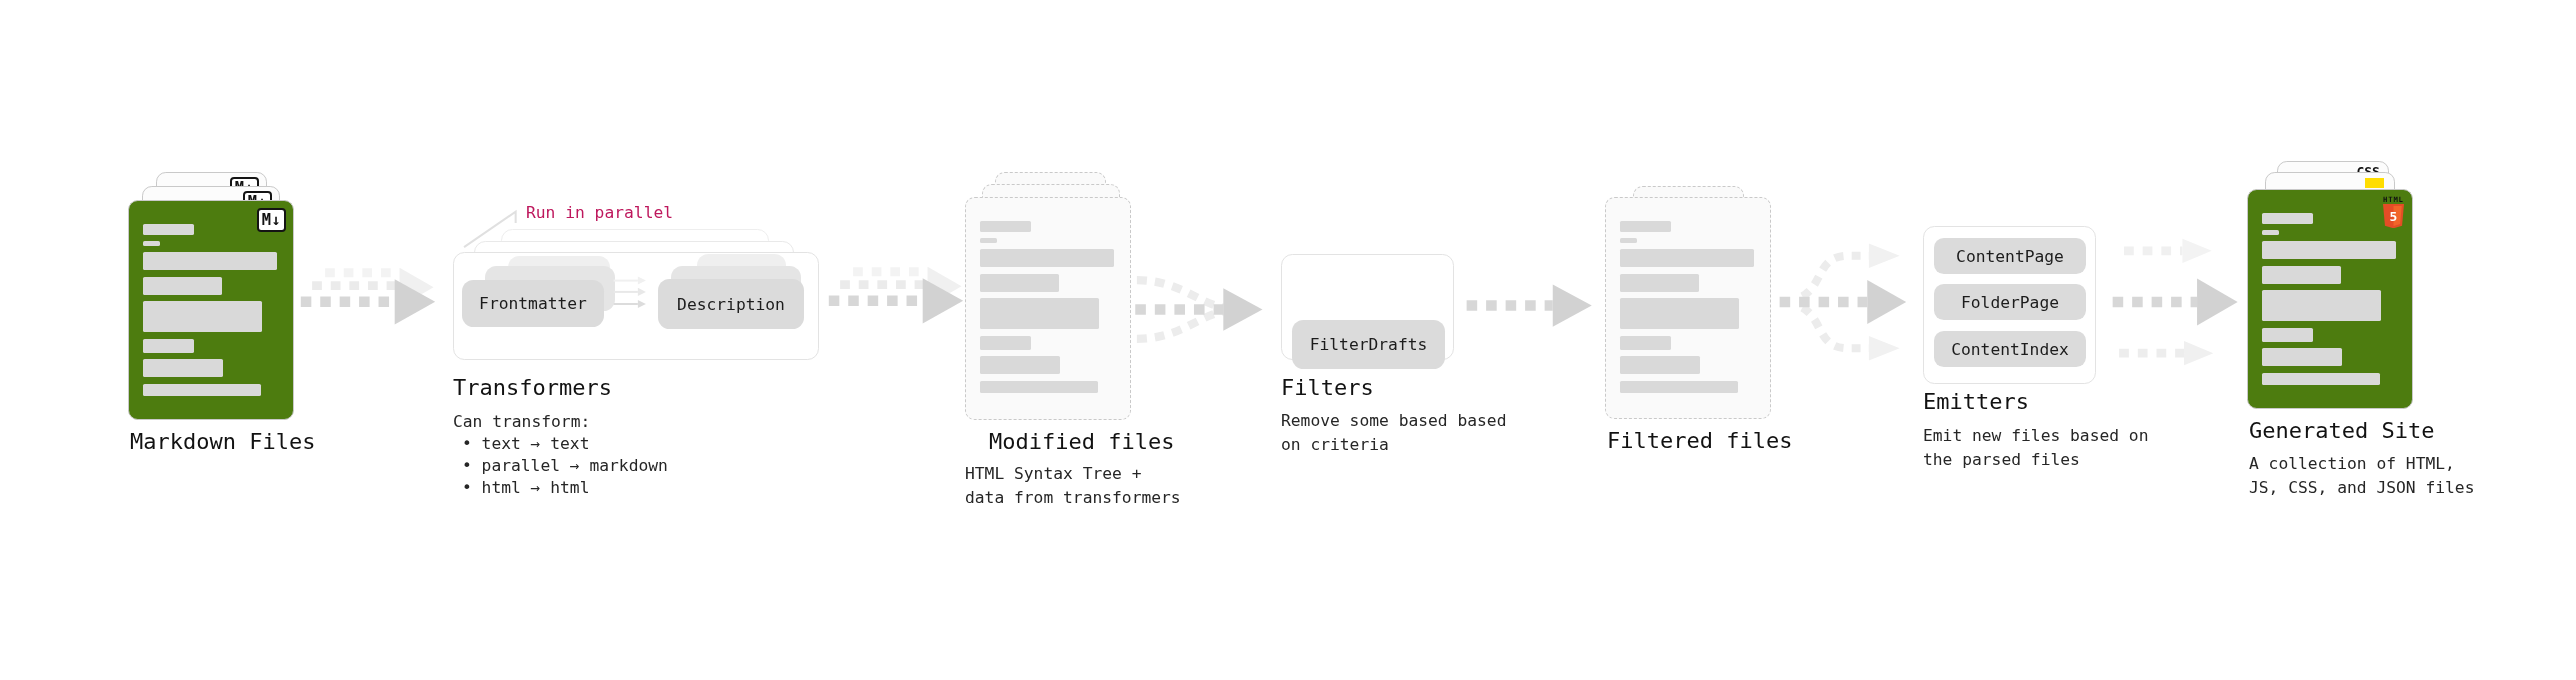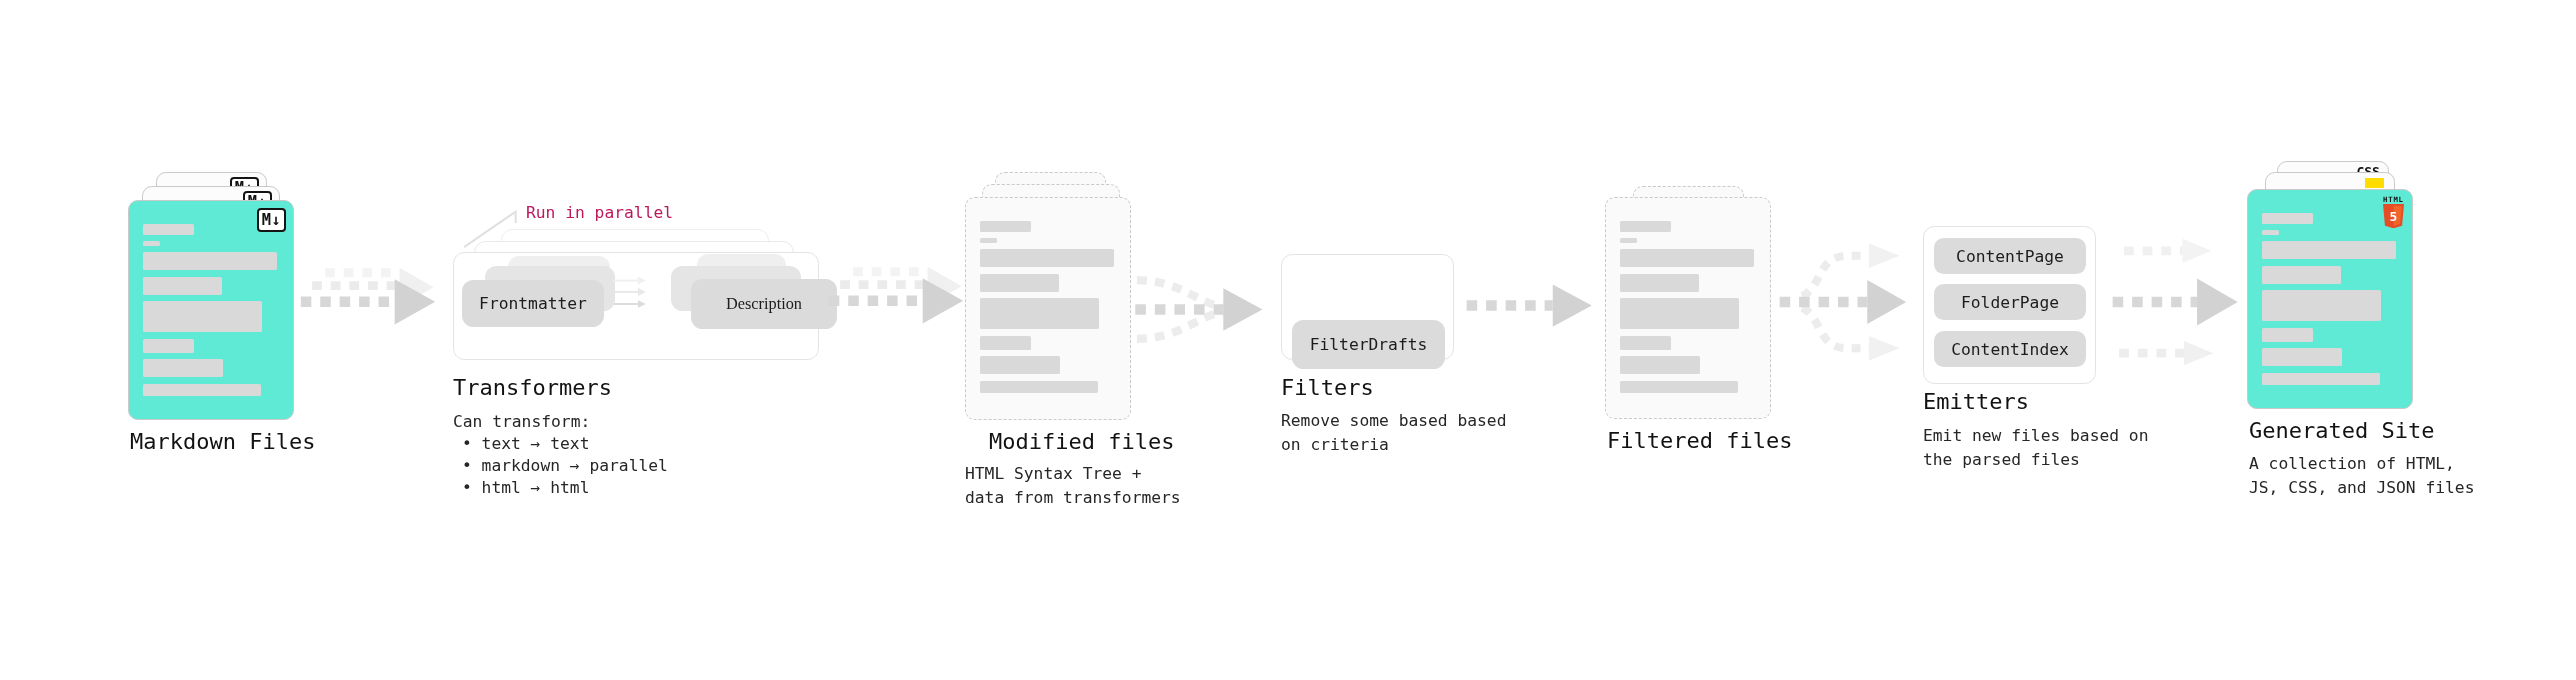--- a/index.html
+++ b/index.html
@@ -1,20 +1,20 @@
 <!DOCTYPE html>
 <html style="font-size:13px"><head>
 <meta charset="utf-8">
 <style>
   html,body{margin:0;padding:0;width:2576px;height:681px;background:#ffffff;overflow:hidden;}
   body{font-family:"DejaVu Sans Mono","Liberation Mono",monospace;color:#141414;position:relative;}
   .abs{position:absolute;}
 
   
-  .doc{position:absolute;background:#5eead4;border:1.6px solid #c9c9c9;border-radius:9.8px;box-sizing:border-box;}
+  .doc{position:absolute;background:#4d7c0f;border:1.6px solid #c9c9c9;border-radius:9.8px;box-sizing:border-box;}
   .doc.dashed{border-style:dashed;background:#fafafa;}
   .layer{position:absolute;background:#fcfcfc;border:1.6px solid #c9c9c9;border-radius:9.8px;box-sizing:border-box;height:50px;}
   .layer.dashed{border-style:dashed;background:#fafafa;}
 
   
   .sk-col{position:absolute;left:14px;top:23px;}
   .sk{background:#d9d9d9;border-radius:1.6px;margin-bottom:6.5px;}
 
   
   .md-ic{position:absolute;top:7.3px;right:7.3px;border:2.4px solid #141414;border-radius:4.1px;background:#fff;
@@ -96,27 +96,27 @@
     <line x1="2" y1="8" x2="32" y2="8" stroke="#f0f0f0" stroke-width="2.5"></line>
       <polygon points="32,3 42,8 32,13" fill="#f0f0f0"></polygon>
     <line x1="2" y1="22" x2="32" y2="22" stroke="#e8e8e8" stroke-width="2.5"></line>
       <polygon points="32,17 42,22 32,27" fill="#e8e8e8"></polygon>
     <line x1="2" y1="37" x2="32" y2="37" stroke="#dcdcdc" stroke-width="2.5"></line>
       <polygon points="32,32 42,37 32,42" fill="#dcdcdc"></polygon>
   </svg>
 
   <div class="gbtn ghost2" style="left:697px;top:254px;width:89px;height:41px;"></div>
   <div class="gbtn ghost1" style="left:671px;top:266px;width:130px;height:45px;"></div>
-  <div class="gbtn" style="left:691px;top:279px;width:146px;height:50px;font-family:Liberation Serif, serif;">Description</div>
+  <div class="gbtn" style="left:658px;top:279px;width:146px;height:50px;">Description</div>
 
   <div class="h" style="left:453px;top:375px;">Transformers</div>
   <div class="sub" style="left:453px;top:410px;">Can transform:</div>
   <div class="sub" style="left:462px;top:433px;line-height:22px;">
     <div>• text → text</div>
-    <div>• markdown → parallel</div>
+    <div>• parallel → markdown</div>
     <div>• html → html</div>
   </div>
 </div>
 
 <svg class="abs" style="left:827px;top:262px;" width="138" height="68" viewBox="0 0 170 84">
   <line x1="32" y1="12" x2="122" y2="12" stroke="#f3f3f3" stroke-width="11" stroke-dasharray="12 11"></line>
   <line x1="16" y1="28" x2="126" y2="28" stroke="#ebebeb" stroke-width="11" stroke-dasharray="12 11"></line>
   <polygon points="124,6 166,30 124,54" fill="#f0f0f0"></polygon>
   <line x1="2" y1="48" x2="116" y2="48" stroke="#d7d7d7" stroke-width="13" stroke-dasharray="13 11"></line>
   <polygon points="118,20 168,48 118,76" fill="#d2d2d2"></polygon>

